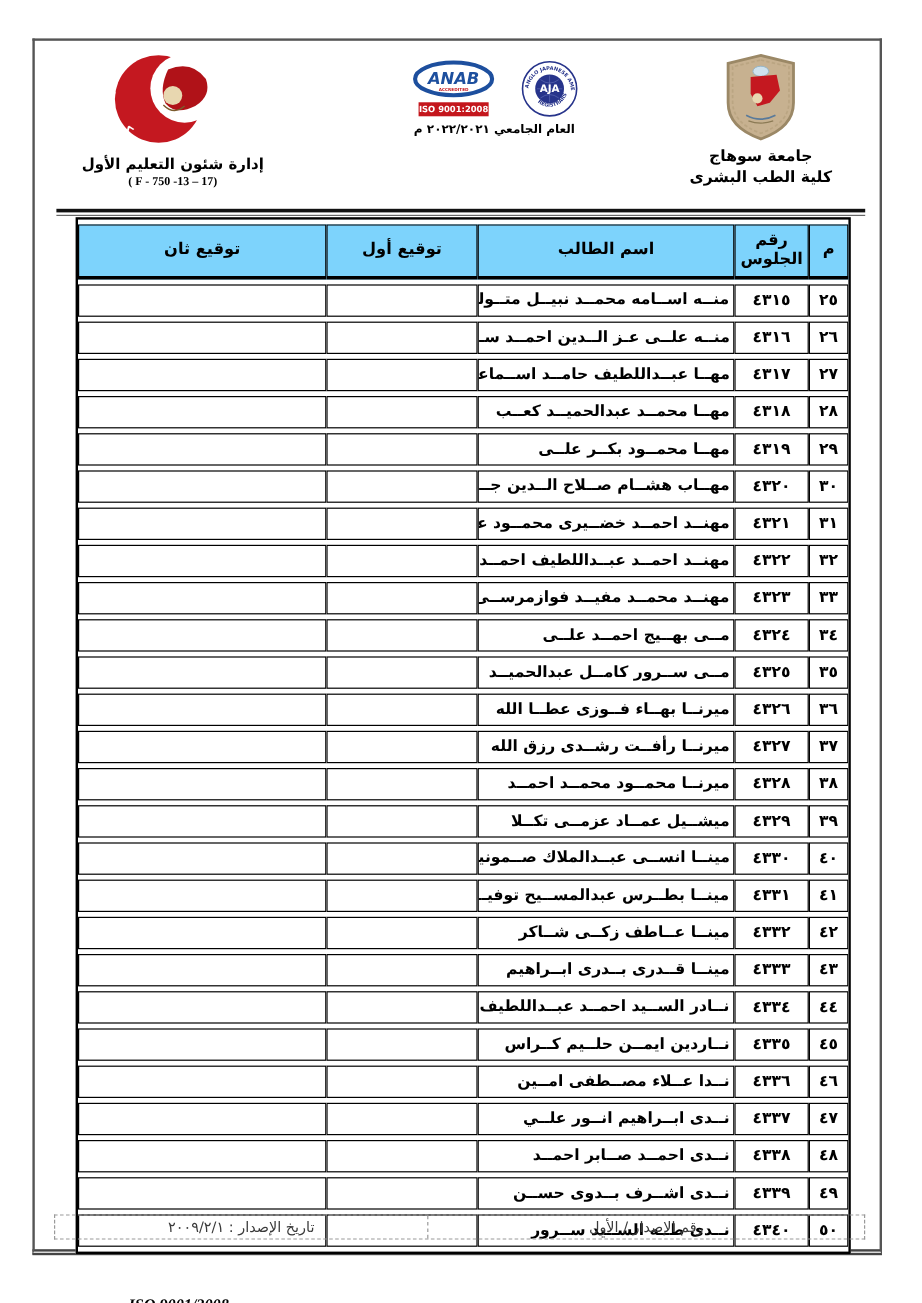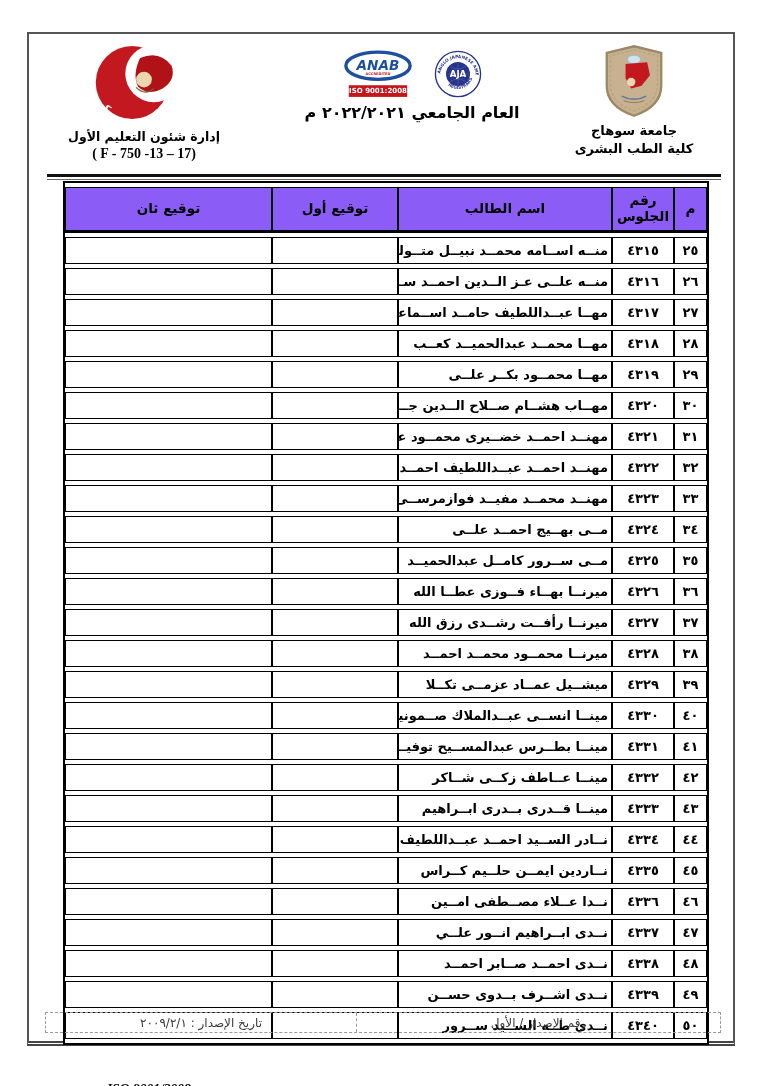--- a/index.html
+++ b/index.html
@@ -8,33 +8,33 @@
   .frame{position:absolute;left:27px;top:32px;width:708px;height:1014px;
          border:2px solid #555;border-bottom:5px double #444;box-sizing:border-box;}
   
   .hdr-block{position:absolute;text-align:center;}
   .hdr-right{left:520px;top:10px;width:170px;}
   .hdr-center{left:258px;top:16px;width:250px;}
   .hdr-left{left:20px;top:10px;width:190px;}
   .uni-name,.fac-name{font-weight:bold;font-size:13px;line-height:1.35;}
   .logo-row{display:flex;justify-content:center;align-items:flex-start;gap:20px;direction:ltr;}
   .class-title{font-weight:bold;font-size:17px;margin-top:6px;}
-  .acad-year{font-weight:bold;font-size:16px;margin-top:2px;}
+  .acad-year{font-weight:bold;font-size:10px;margin-top:2px;}
   .dept-name{font-weight:bold;font-size:12.5px;margin-top:4px;}
-  .form-code{font-weight:bold;font-size:14px;direction:ltr;
+  .form-code{font-weight:bold;font-size:10px;direction:ltr;
              font-family:"Liberation Serif",serif;margin-top:2px;}
   .hdr-divider{position:absolute;left:18px;top:140px;width:674px;height:2px;
                border-top:3px solid #111;border-bottom:1px solid #666;}
   
   .table-wrap{position:absolute;left:34px;top:147px;width:646px;
               border:2px solid #000;background:#fff;box-sizing:border-box;}
   table{width:100%;border-collapse:separate;border-spacing:0 4px;table-layout:fixed;}
   col.c-idx{width:33px;} col.c-seat{width:62px;} col.c-name{width:214px;}
   col.c-sig1{width:126px;} col.c-sig2{width:auto;}
-  th{border:1px solid #000;border-bottom:3px solid #000;background:#8b5cf6;
+  th{border:1px solid #000;border-bottom:3px solid #000;background:#7dd3fc;
      font-size:13.5px;font-weight:bold;height:40px;line-height:1.15;padding:1px 2px;}
   td{border:1px solid #000;height:25px;font-size:13px;font-weight:bold;
      padding:0 3px;overflow:hidden;white-space:nowrap;background:#fff;}
   td:nth-child(1),td:nth-child(2){text-align:center;}
   td:nth-child(3){text-align:right;}
   
   .footer-bar{position:absolute;left:16px;top:978px;width:676px;height:21px;
               border:1px dashed #9a9a9a;display:flex;box-sizing:border-box;
               font-size:12px;color:#3a3a3a;}
   .footer-cell{display:flex;align-items:center;justify-content:center;height:100%;}

